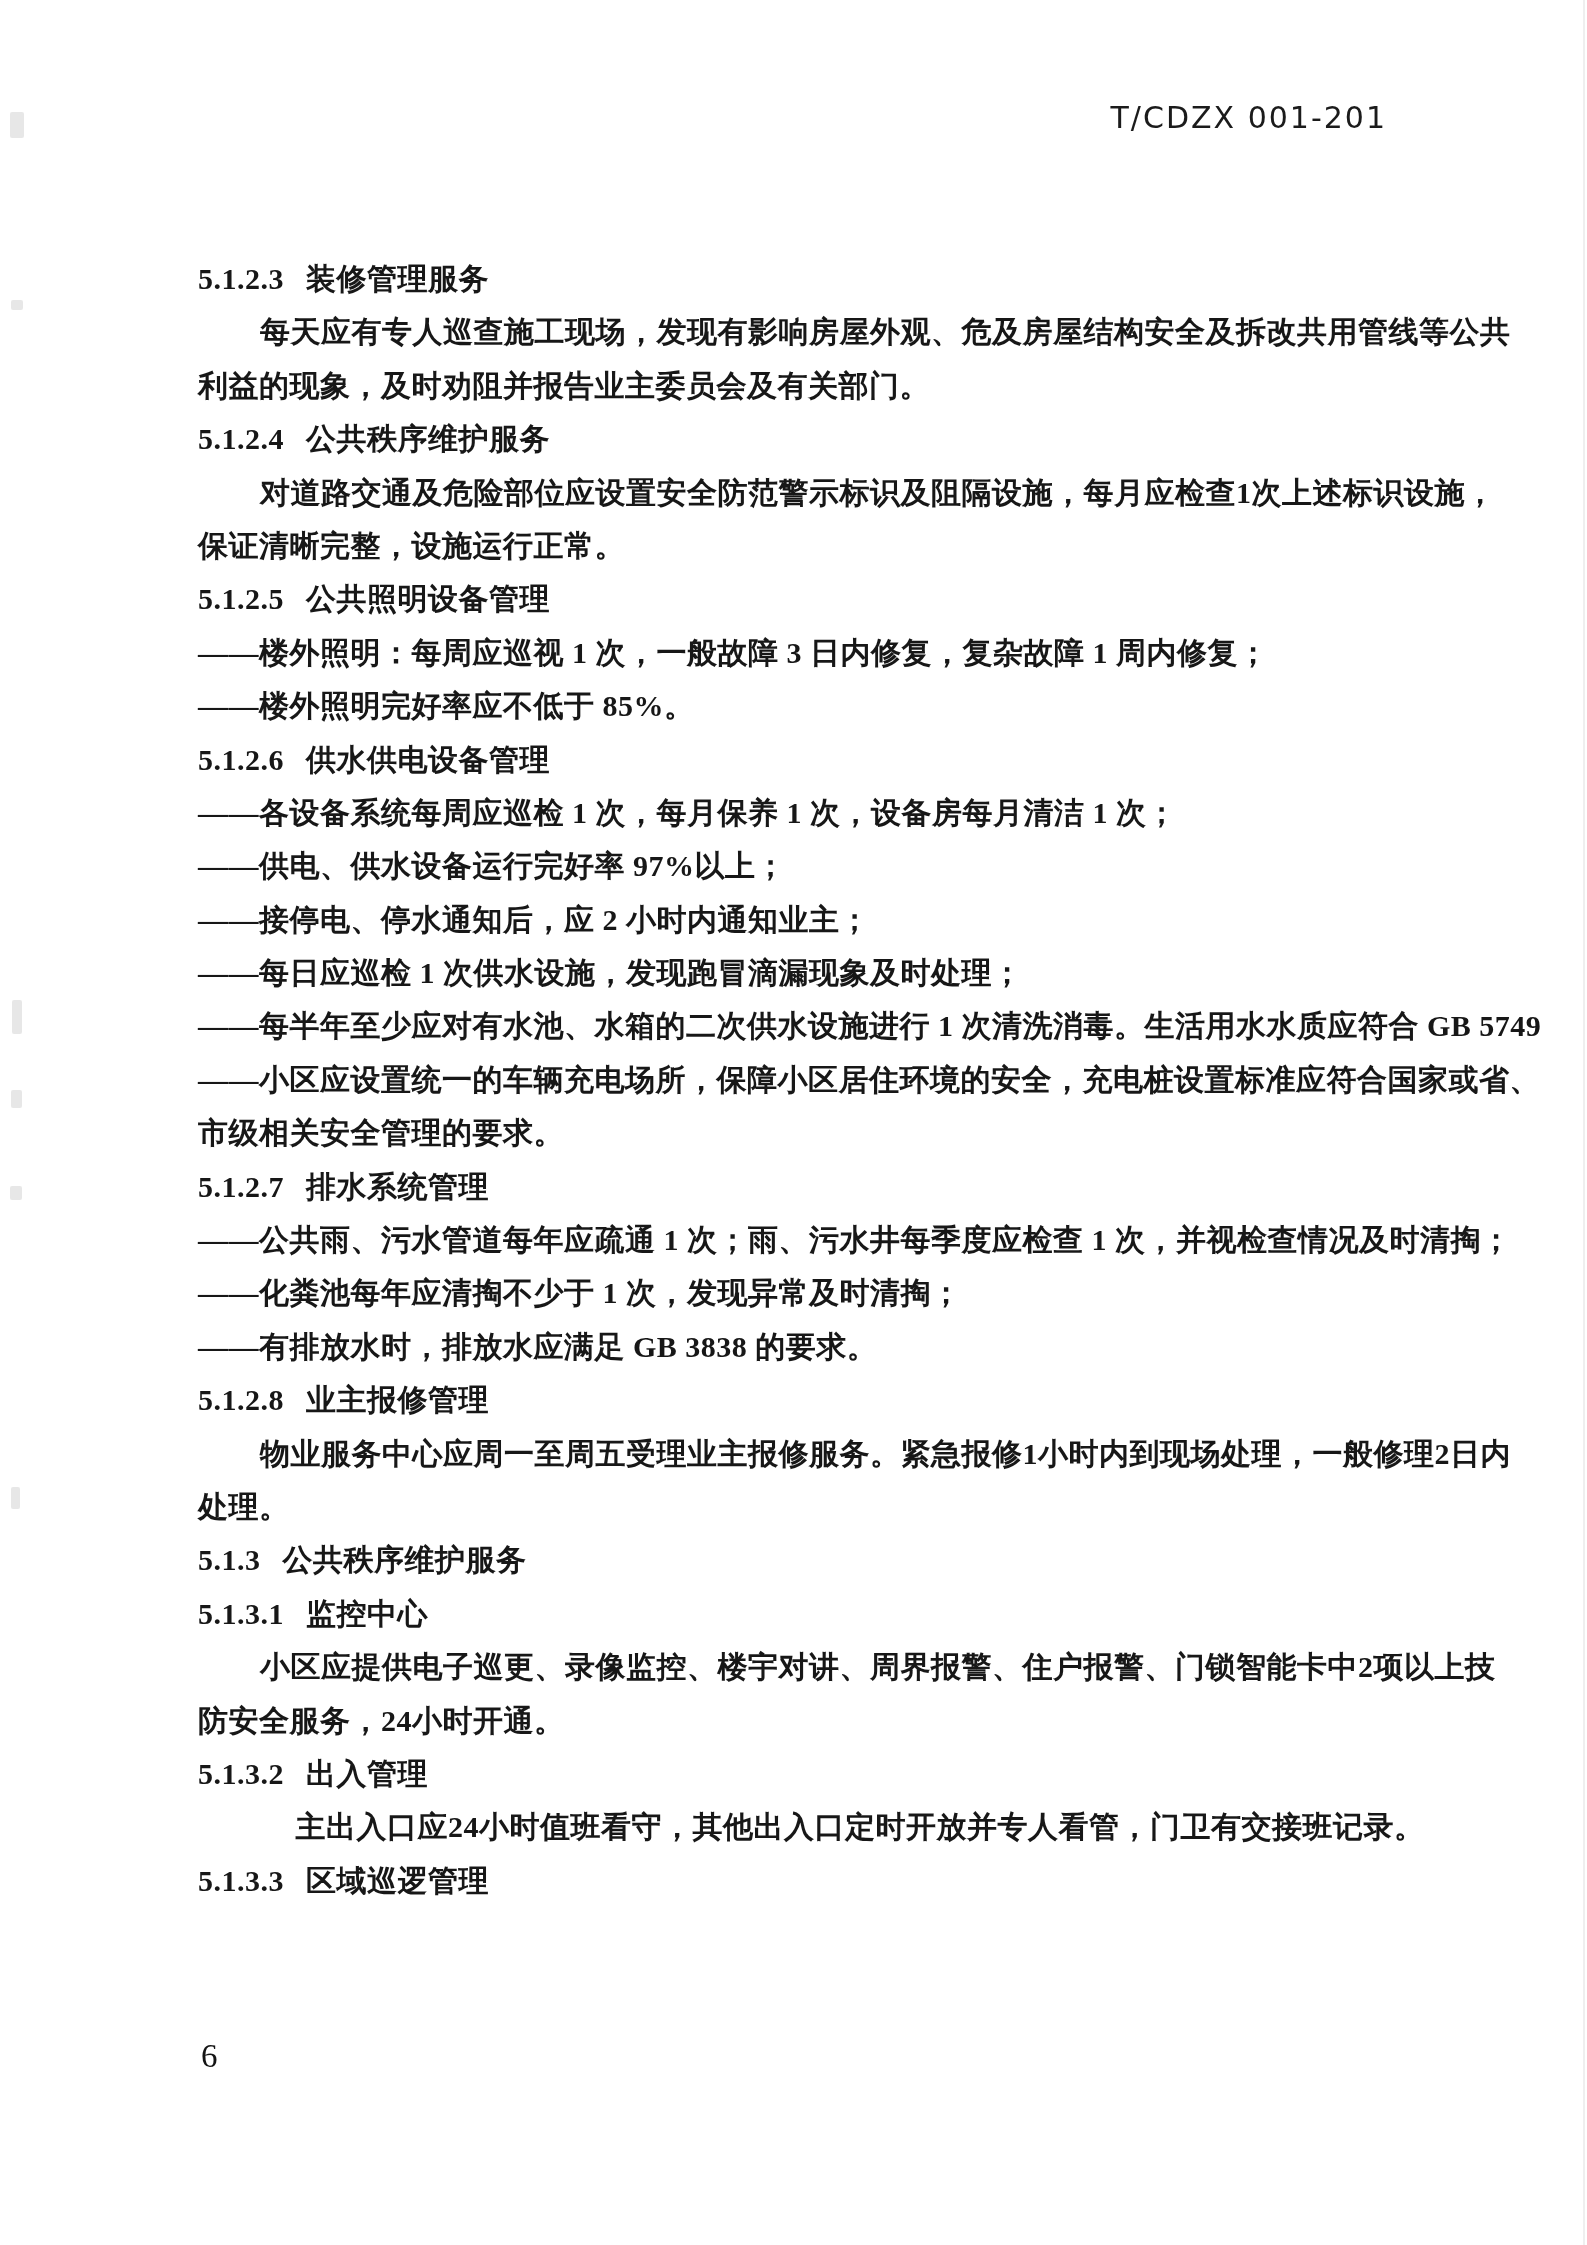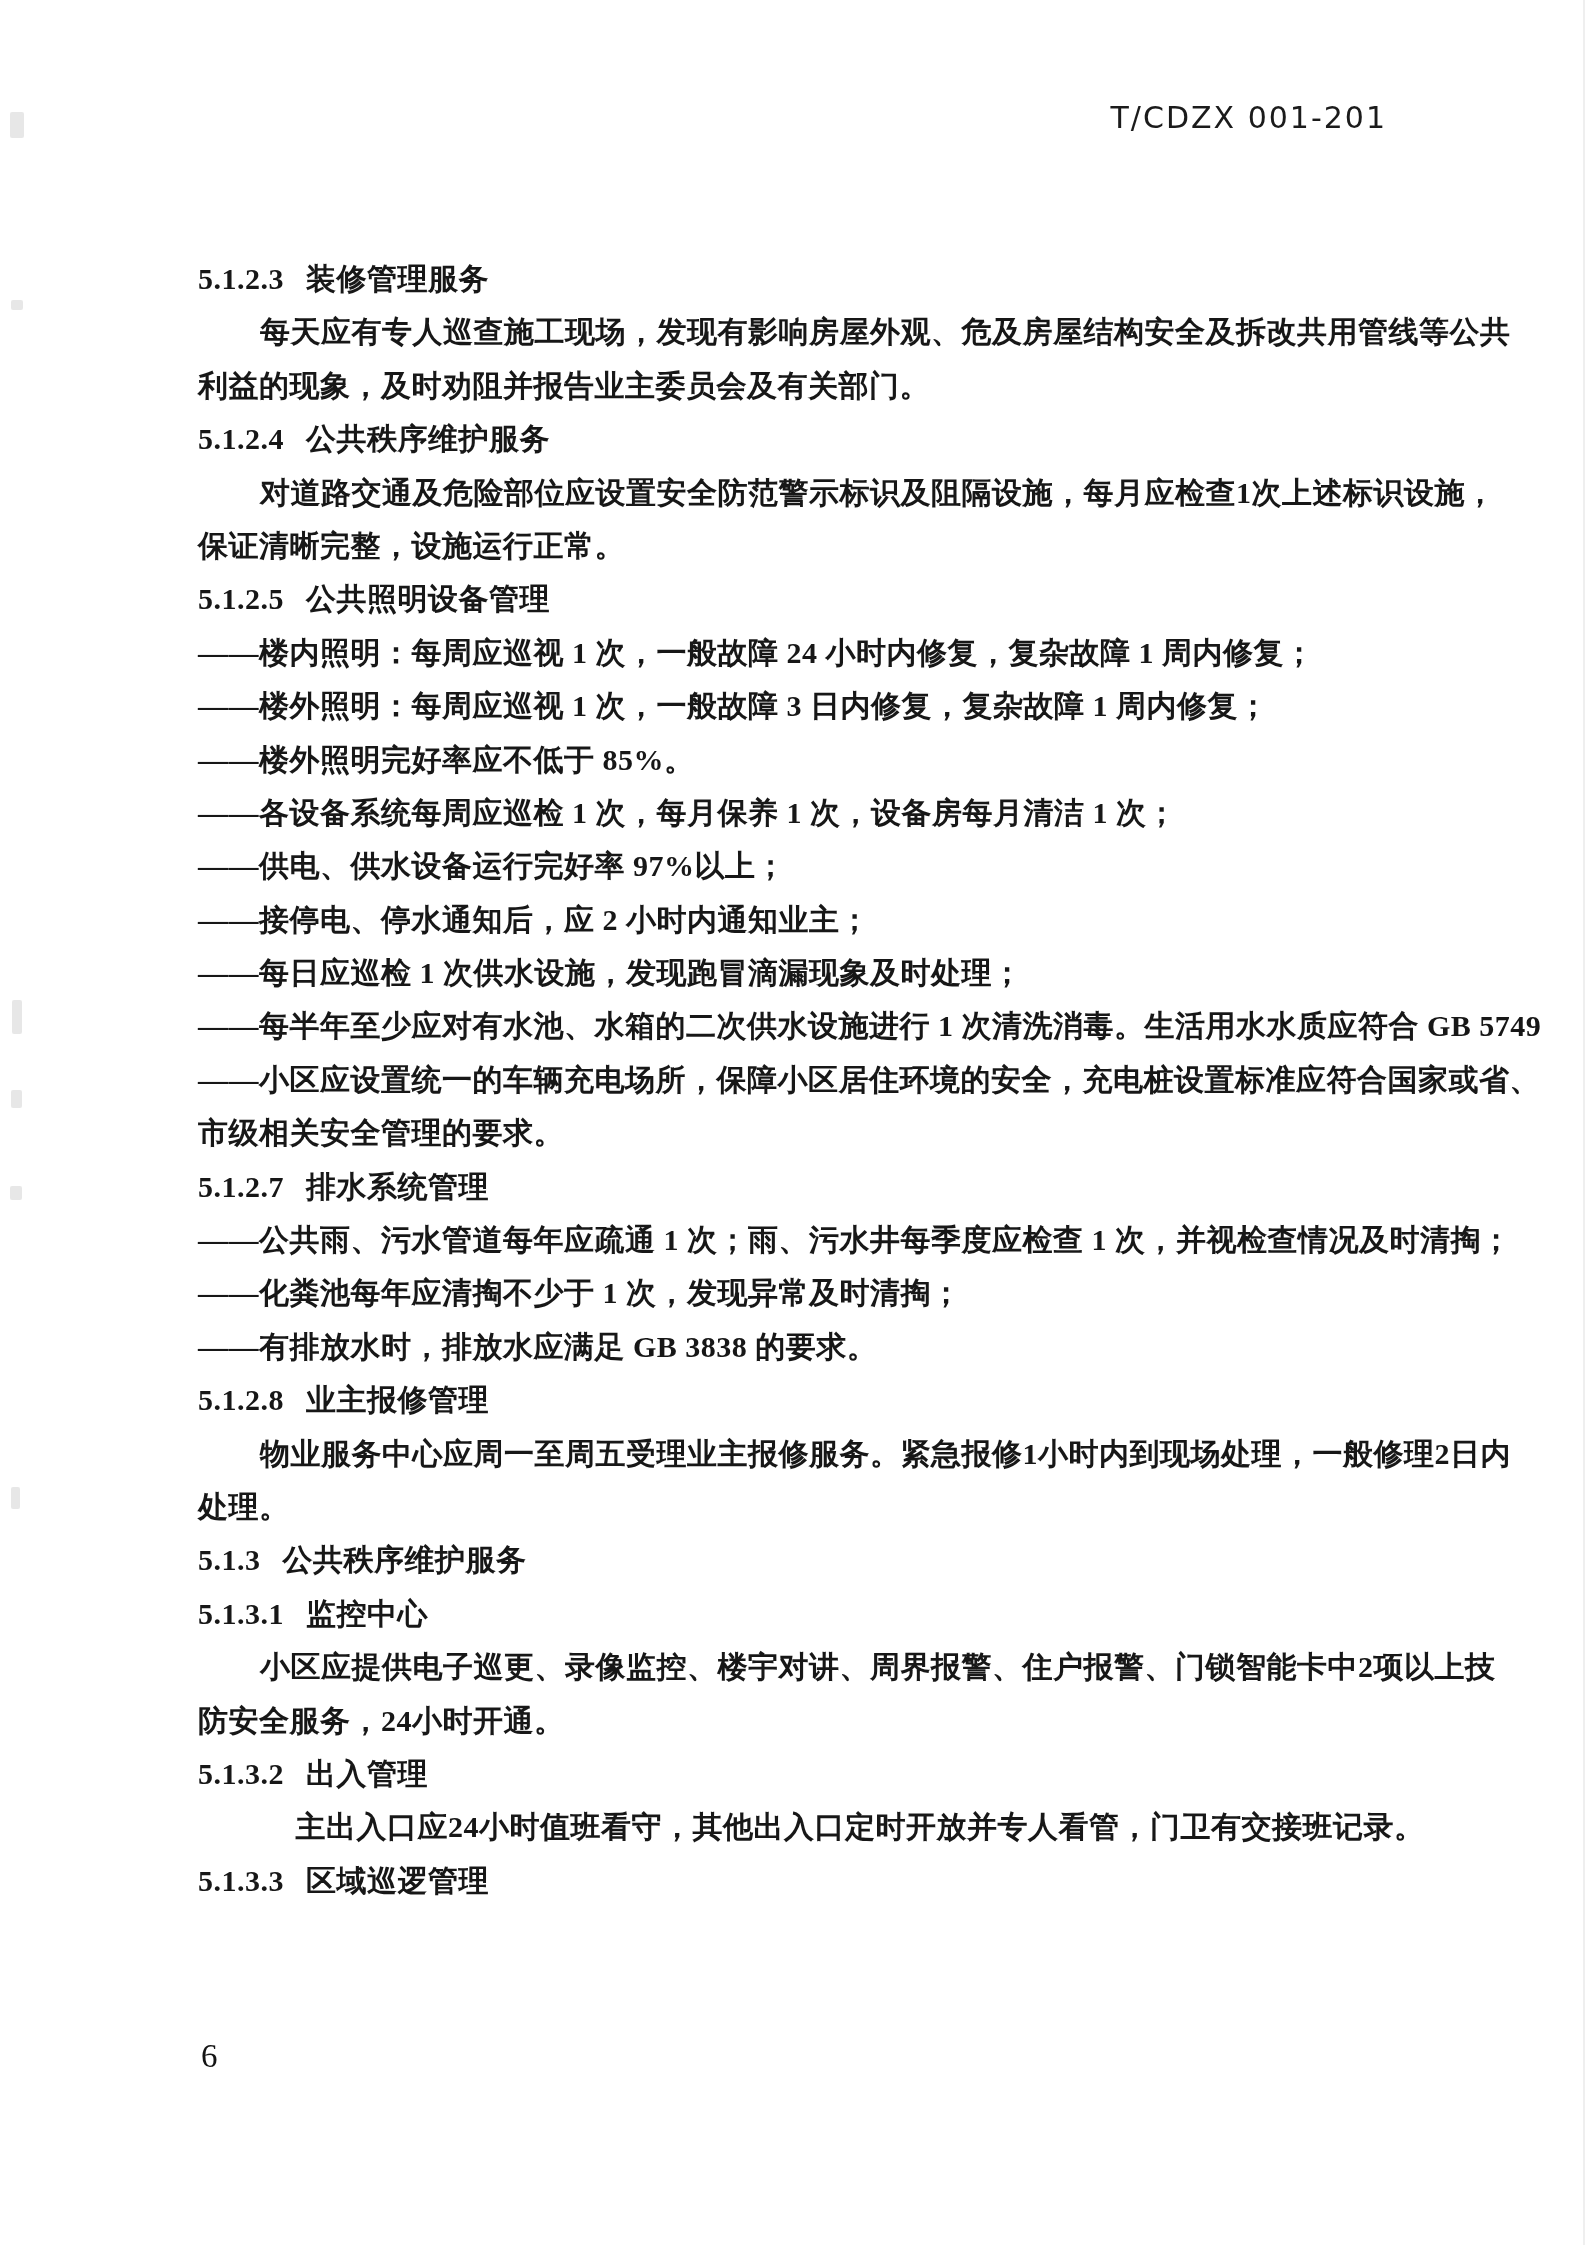--- a/index.html
+++ b/index.html
@@ -78,24 +78,24 @@
 
   <div class="line heading"><span class="num">5.1.2.3</span><span>装修管理服务</span></div>
   <div class="line indent">每天应有专人巡查施工现场，发现有影响房屋外观、危及房屋结构安全及拆改共用管线等公共</div>
   <div class="line">利益的现象，及时劝阻并报告业主委员会及有关部门。</div>
 
   <div class="line heading"><span class="num">5.1.2.4</span><span>公共秩序维护服务</span></div>
   <div class="line indent">对道路交通及危险部位应设置安全防范警示标识及阻隔设施，每月应检查1次上述标识设施，</div>
   <div class="line">保证清晰完整，设施运行正常。</div>
 
   <div class="line heading"><span class="num">5.1.2.5</span><span>公共照明设备管理</span></div>
-  <div class="line">——楼内照明：每周应巡视 1 次，一般故障 24 小时内修复，复杂故障 1 周内修复；</div>
   <div class="line">——楼外照明：每周应巡视 1 次，一般故障 3 日内修复，复杂故障 1 周内修复；</div>
   <div class="line">——楼外照明完好率应不低于 85%。</div>
 
+  <div class="line heading"><span class="num">5.1.2.6</span><span>供水供电设备管理</span></div>
   <div class="line">——各设备系统每周应巡检 1 次，每月保养 1 次，设备房每月清洁 1 次；</div>
   <div class="line">——供电、供水设备运行完好率 97%以上；</div>
   <div class="line">——接停电、停水通知后，应 2 小时内通知业主；</div>
   <div class="line">——每日应巡检 1 次供水设施，发现跑冒滴漏现象及时处理；</div>
   <div class="line">——每半年至少应对有水池、水箱的二次供水设施进行 1 次清洗消毒。生活用水水质应符合 GB 5749</div>
   <div class="line">——小区应设置统一的车辆充电场所，保障小区居住环境的安全，充电桩设置标准应符合国家或省、</div>
   <div class="line">市级相关安全管理的要求。</div>
 
   <div class="line heading"><span class="num">5.1.2.7</span><span>排水系统管理</span></div>
   <div class="line">——公共雨、污水管道每年应疏通 1 次；雨、污水井每季度应检查 1 次，并视检查情况及时清掏；</div>

